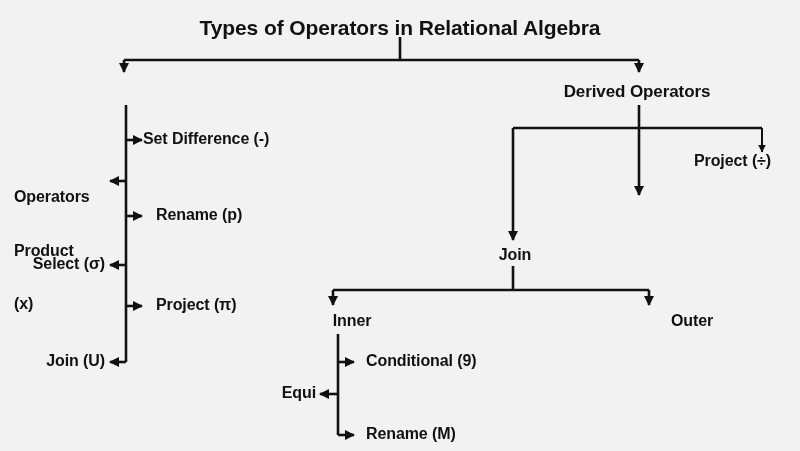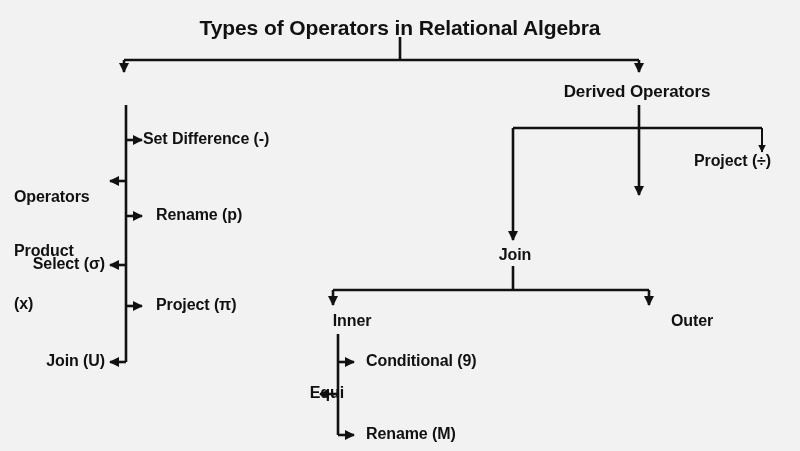--- a/index.html
+++ b/index.html
@@ -127,17 +127,17 @@
 
 
   <div class="node lvl2 anchor-center" style="left:515px; top:246px;">Join</div>
 
   <div class="node lvl3 anchor-center" style="left:338px; top:312px;padding-left:28px;">Inner</div>
 
   <div class="node lvl3 anchor-center" style="left:652px; top:312px;margin-left:40px;">Outer</div>
 
   <div class="node lvl4" style="left:366px; top:352px;">Conditional (9)</div>
 
-  <div class="node lvl4 anchor-right" style="left:316px; top:384px;margin-left:28px;">Equi</div>
+  <div class="node lvl4 anchor-right" style="left:316px; top:384px;">Equi</div>
 
   <div class="node lvl4" style="left:366px; top:425px;">Rename (M)</div>
 
 </div>
 
 </body></html>

